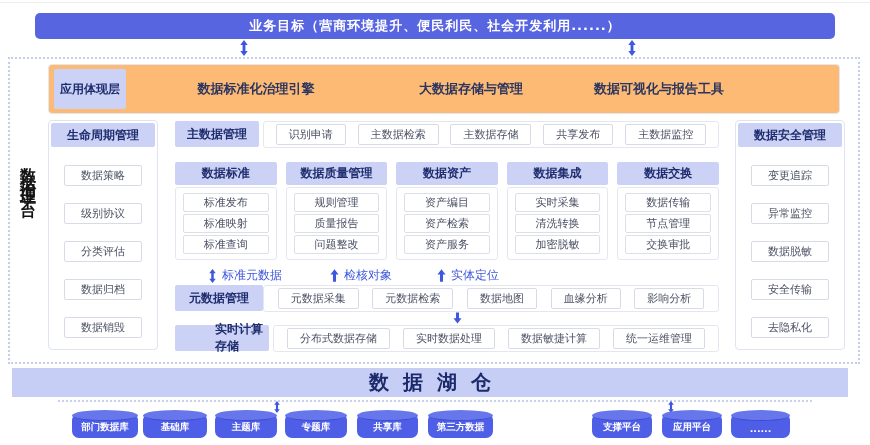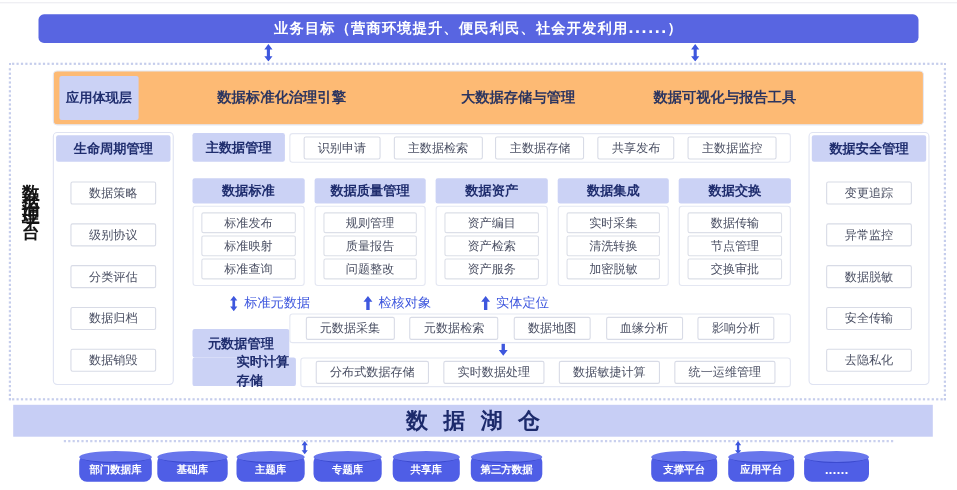--- a/index.html
+++ b/index.html
@@ -187,21 +187,21 @@
     </div>
     <div class="flow" style="left:427px;">
       <span>
           <svg width="9" height="13" viewBox="0 0 10 14">
             <path d="M5 0 L9.5 5.8 H6.7 V14 H3.3 V5.8 H0.5 Z" fill="#3e57de"></path>
           </svg>
         </span>
       <span>实体定位</span>
     </div>
 
-    <div class="colhead rowhead" style="left:165px;top:226px;width:88px;margin-top:14px;">元数据管理</div>
+    <div class="colhead rowhead" style="left:165px;top:226px;width:88px;">元数据管理</div>
     <div class="rowbox" style="left:253px;top:226px;width:456px;">
       <span class="item">元数据采集</span>
       <span class="item">元数据检索</span>
       <span class="item">数据地图</span>
       <span class="item">血缘分析</span>
       <span class="item">影响分析</span>
     </div>
 
     <span class="darrow" style="left:443px;top:253px;">
       <svg width="9" height="12" viewBox="0 0 10 12">

